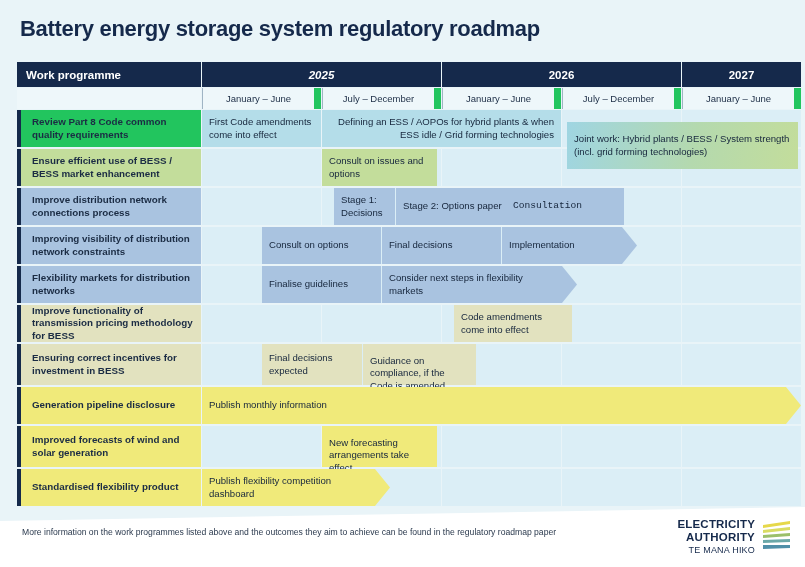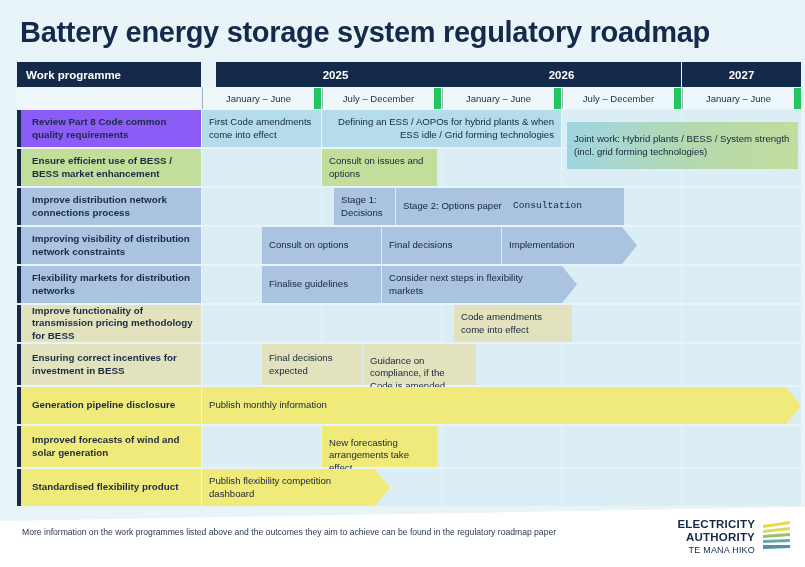--- a/index.html
+++ b/index.html
@@ -12,21 +12,21 @@
   .page {
     position: relative;
     width: 805px; height: 567px;
     background: #e9f4f8;
   }
 
   
   .title {
     position: absolute;
     left: 20px; top: 16px;
-    font-size: 29px;
+    font-size: 22px;
     font-weight: 700;
     color: #15294b;
     letter-spacing: -0.3px;
     white-space: nowrap;
   }
 
   
   
   .grid {
     position: absolute;
@@ -118,21 +118,21 @@
     padding-right: 20px;
   }
   .bar.top { align-items: flex-start; padding-top: 11px; }
 
   
   .c-blue   { background: #b4dde9; }
   .c-green  { background: #c3dd9b; }
   .c-steel  { background: #a9c3e0; }
   .c-khaki  { background: #e2e2bf; }
   .c-yellow { background: #f0ea7a; }
-  .lbl-blue   { background: #8b5cf6; }
+  .lbl-blue   { background: #22c55e; }
   .lbl-green  { background: #c3dd9b; }
   .lbl-steel  { background: #a9c3e0; }
   .lbl-khaki  { background: #e2e2bf; }
   .lbl-yellow { background: #f0ea7a; }
 
   .joint {
     background: linear-gradient(100deg, #9fd5e2 0%, #b4d9ae 55%, #c3dd9b 100%);
   }
 
   
@@ -169,21 +169,21 @@
 <body>
 
 <div class="page">
 
   <div class="title">Battery energy storage system regulatory roadmap</div>
 
   <div class="grid">
 
     <div class="hdr-row1">
       <div class="hdr-cell left" style="left:0; width:184px;">Work programme</div>
-      <div class="hdr-cell" style="left:199px; width:239px;">2025</div>
+      <div class="hdr-cell" style="left:185px; width:239px;font-style:italic;">2025</div>
       <div class="hdr-cell" style="left:425px; width:239px;">2026</div>
       <div class="hdr-cell" style="left:665px; width:119px;">2027</div>
     </div>
 
     <div class="hdr-row2">
       <div class="sub-cell blank" style="left:0; width:184px;"></div>
       <div class="sub-cell" style="left:185px; width:119px;">January – June</div>
       <div class="sub-cell" style="left:305px; width:119px;">July – December</div>
       <div class="sub-cell" style="left:425px; width:119px;">January – June</div>
       <div class="sub-cell" style="left:545px; width:119px;">July – December</div>

